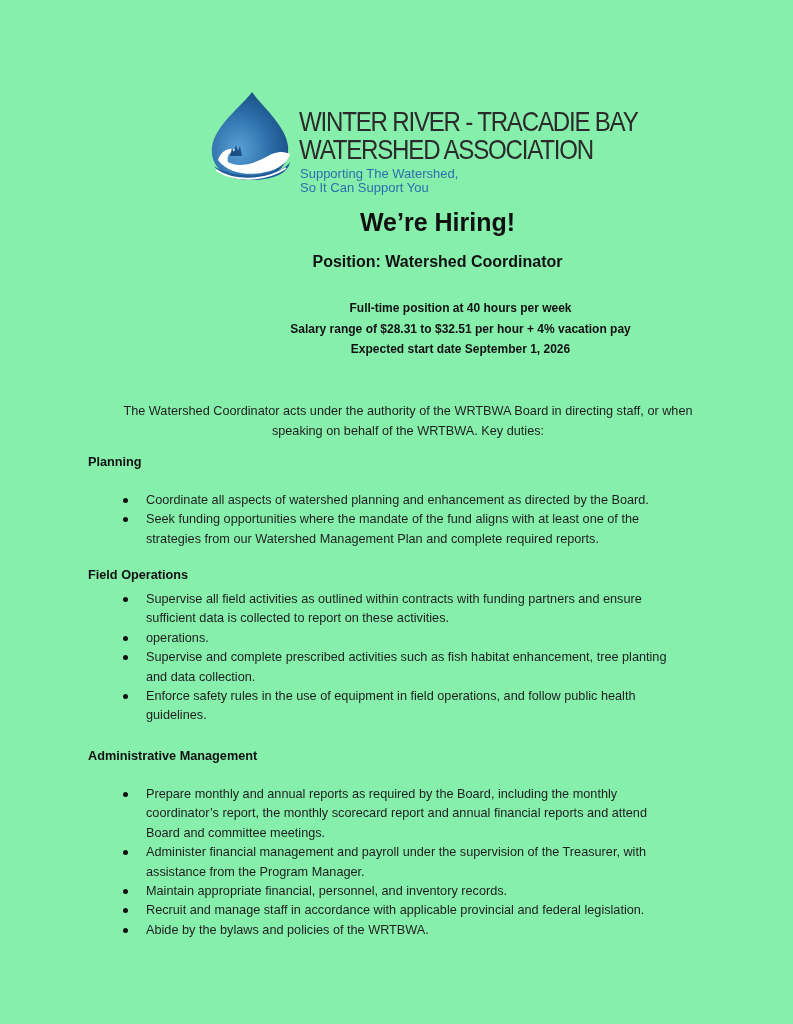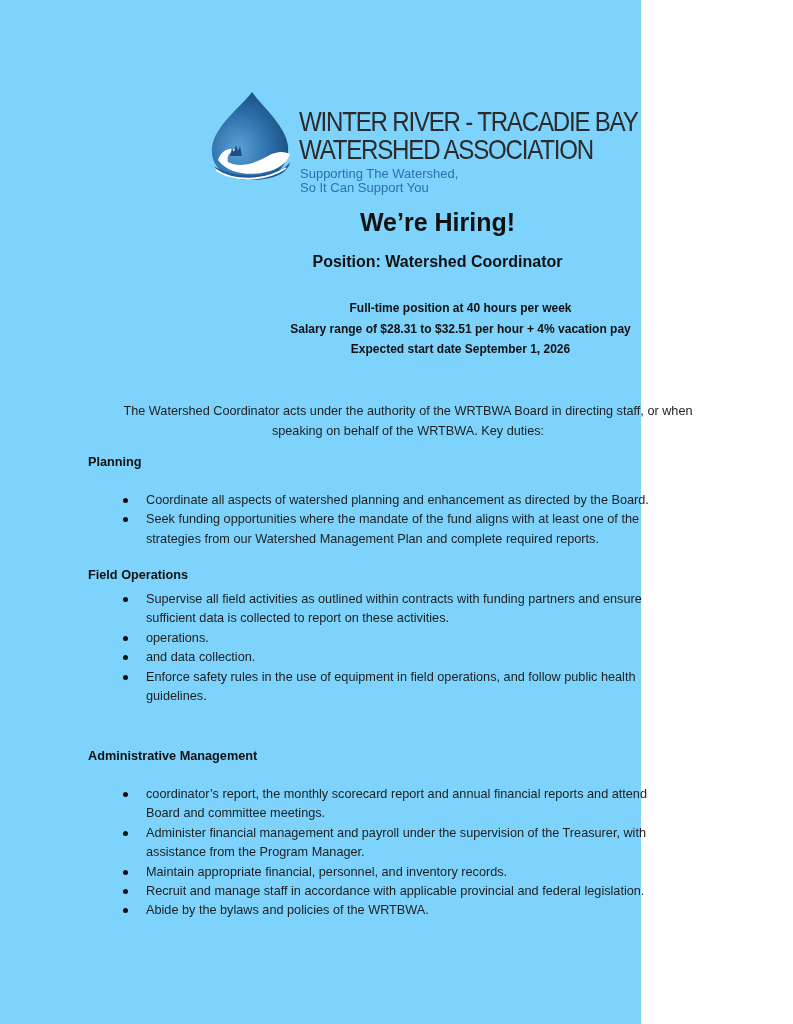--- a/index.html
+++ b/index.html
@@ -1,18 +1,18 @@
 <!DOCTYPE html>
 <html><head>
 <meta charset="utf-8">
 <style>
   html, body { margin: 0; padding: 0; background: #ffffff; }
   body { width: 793px; height: 1024px; position: relative; overflow: hidden;
          font-family: "Liberation Sans", "DejaVu Sans", sans-serif; color: #1a1a1a; }
-  .page { position: absolute; left: 0; top: 0; width: 641px; height: 1024px; background: #7dd3fc; }
+  .page { position: absolute; left: 0; top: 0; width: 793px; height: 1024px; background: #86efac; }
 
   
   .logo { position: absolute; left: 206px; top: 90px; width: 370px; height: 108px; }
   .logo-drop { position: absolute; left: 2px; top: 0; width: 84px; height: 92px; }
   .logo-title { position: absolute; left: 93px; top: 18px; white-space: nowrap;
                 font-family: "Liberation Sans", sans-serif; font-weight: 400;
                 color: #2b2b2b; letter-spacing: -1.4px; transform: scaleX(0.86); transform-origin: left top; }
   .logo-title .l1, .logo-title .l2 { display: block; font-size: 28px; line-height: 28px; }
   .logo-tagline { position: absolute; left: 94px; top: 77px; color: #2d6fae;
                   font-size: 13px; line-height: 14px; }
@@ -98,33 +98,35 @@
       <span class="bullet-dot"></span>
       <span class="line">Supervise all field activities as outlined within contracts with funding partners and ensure</span>
       <span class="line">sufficient data is collected to report on these activities.</span>
     </li>
     <li>
       <span class="bullet-dot"></span>
       <span class="line">operations.</span>
     </li>
     <li>
       <span class="bullet-dot"></span>
+      <span class="line">Supervise and complete prescribed activities such as fish habitat enhancement, tree planting</span>
       <span class="line">and data collection.</span>
     </li>
     <li>
       <span class="bullet-dot"></span>
       <span class="line">Enforce safety rules in the use of equipment in field operations, and follow public health</span>
       <span class="line">guidelines.</span>
     </li>
   </ul>
 
   <div class="section-h" style="top:747px;">Administrative Management</div>
   <ul class="bullets" style="top:777px;">
     <li>
       <span class="bullet-dot"></span>
+      <span class="line">Prepare monthly and annual reports as required by the Board, including the monthly</span>
       <span class="line">coordinator’s report, the monthly scorecard report and annual financial reports and attend</span>
       <span class="line">Board and committee meetings.</span>
     </li>
     <li>
       <span class="bullet-dot"></span>
       <span class="line">Administer financial management and payroll under the supervision of the Treasurer, with</span>
       <span class="line">assistance from the Program Manager.</span>
     </li>
     <li>
       <span class="bullet-dot"></span>

